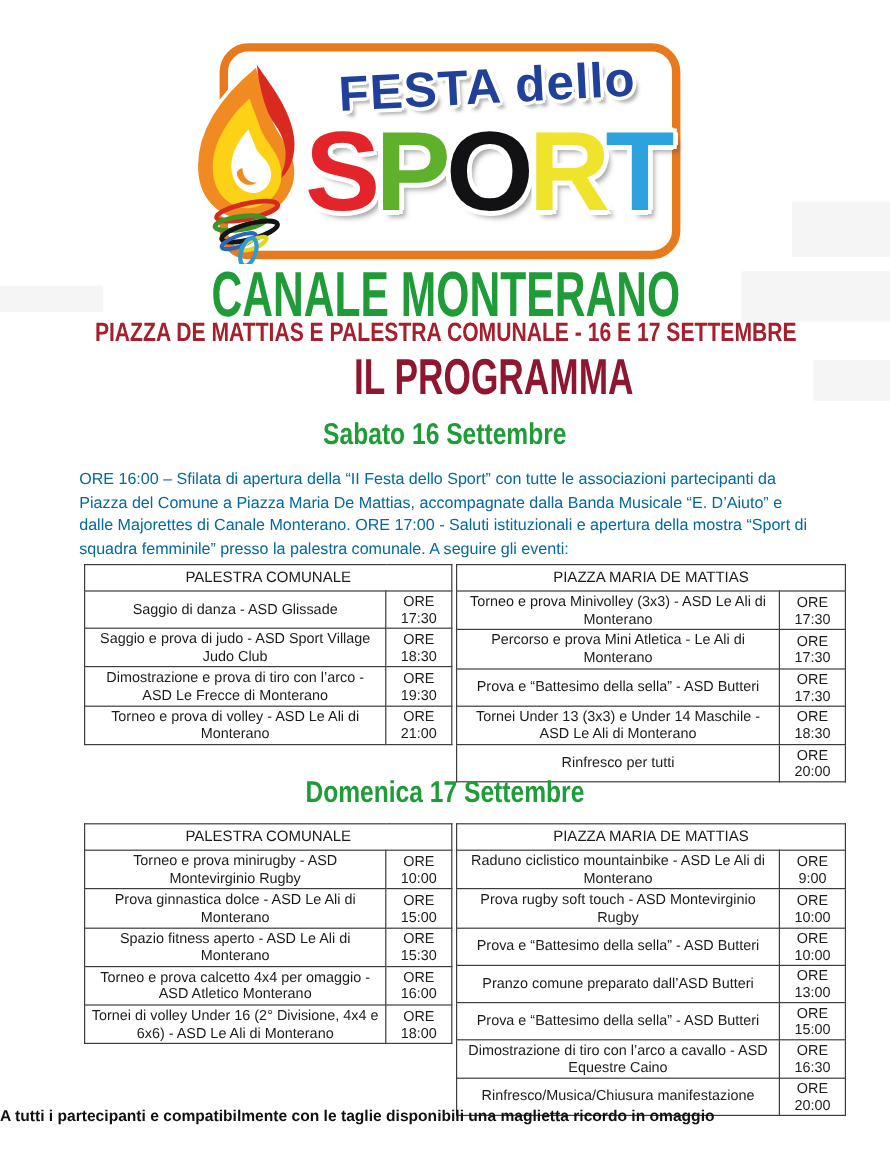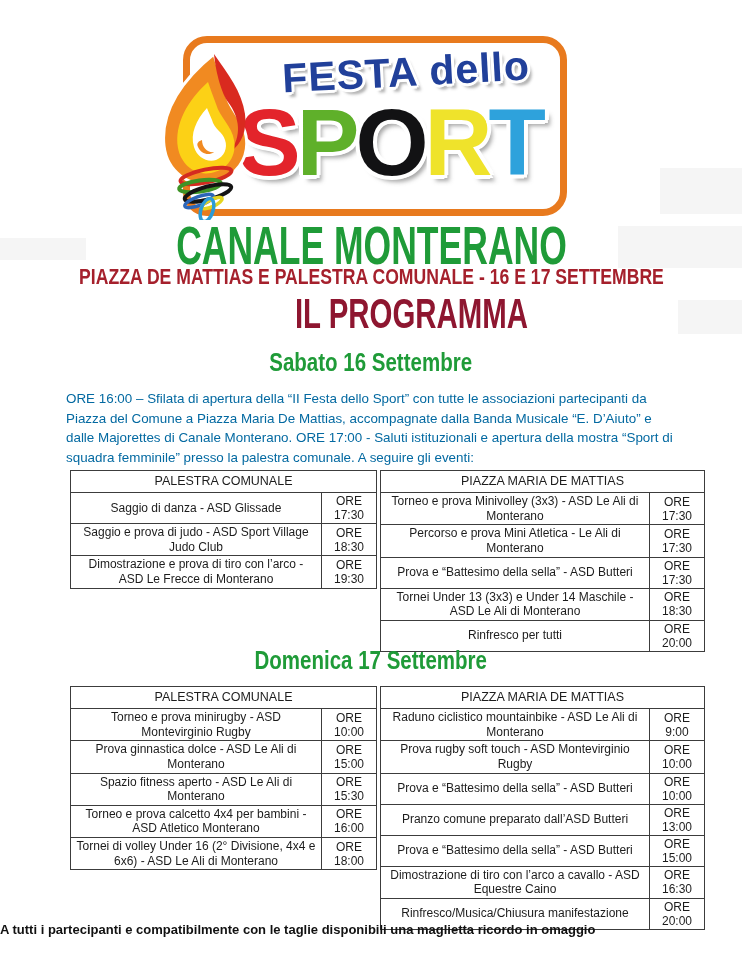--- a/index.html
+++ b/index.html
@@ -24,21 +24,21 @@
     text-align:center;
     font-size:41px;font-weight:bold;letter-spacing:1px;
     transform:rotate(-3deg);
     color:#21409a;
     text-shadow:-2px -2px 0 #fff,2px -2px 0 #fff,-2px 2px 0 #fff,2px 2px 0 #fff,
       0 3px 0 #fff,3px 0 0 #fff,0 -3px 0 #fff,-3px 0 0 #fff,4px 5px 3px rgba(80,80,80,.45);
     white-space:nowrap;
   }
   .logo-sport{
     position:absolute;left:48px;top:48px;width:320px;
-    text-align:left;white-space:nowrap;
+    text-align:right;white-space:nowrap;
   }
   .logo-sport span{
     display:inline-block;
     font-size:94px;font-weight:bold;line-height:1.1;
     letter-spacing:-4px;
     text-shadow:-3px -3px 0 #fff,3px -3px 0 #fff,-3px 3px 0 #fff,3px 3px 0 #fff,
       0 4px 0 #fff,4px 0 0 #fff,0 -4px 0 #fff,-4px 0 0 #fff,5px 6px 4px rgba(80,80,80,.5);
   }
   .torch{position:absolute;left:150px;top:52px;width:112px;height:168px;z-index:3;}
 
@@ -157,20 +157,27 @@
               <span class="t-val">18:30</span>
             </td>
           </tr>
           <tr class="body-row">
             <td class="activity">Dimostrazione e prova di tiro con l’arco - ASD Le Frecce di Monterano</td>
             <td class="time">
               <span class="t-label">ORE</span>
               <span class="t-val">19:30</span>
             </td>
           </tr>
+          <tr class="body-row">
+            <td class="activity">Torneo e prova di volley - ASD Le Ali di Monterano</td>
+            <td class="time">
+              <span class="t-label">ORE</span>
+              <span class="t-val">21:00</span>
+            </td>
+          </tr>
         </tbody>
       </table>
     <table class="prog prog-right">
         <thead>
           <tr>
             <th colspan="2">PIAZZA MARIA DE MATTIAS</th>
           </tr>
         </thead>
         <tbody>
           <tr class="body-row">
@@ -238,21 +245,21 @@
             </td>
           </tr>
           <tr class="body-row">
             <td class="activity">Spazio fitness aperto - ASD Le Ali di Monterano</td>
             <td class="time">
               <span class="t-label">ORE</span>
               <span class="t-val">15:30</span>
             </td>
           </tr>
           <tr class="body-row">
-            <td class="activity">Torneo e prova calcetto 4x4 per bambini - ASD Atletico Monterano</td>
+            <td class="activity">Torneo e prova calcetto 4x4 per omaggio - ASD Atletico Monterano</td>
             <td class="time">
               <span class="t-label">ORE</span>
               <span class="t-val">16:00</span>
             </td>
           </tr>
           <tr class="body-row">
             <td class="activity">Tornei di volley Under 16 (2° Divisione, 4x4 e 6x6) - ASD Le Ali di Monterano</td>
             <td class="time">
               <span class="t-label">ORE</span>
               <span class="t-val">18:00</span>

